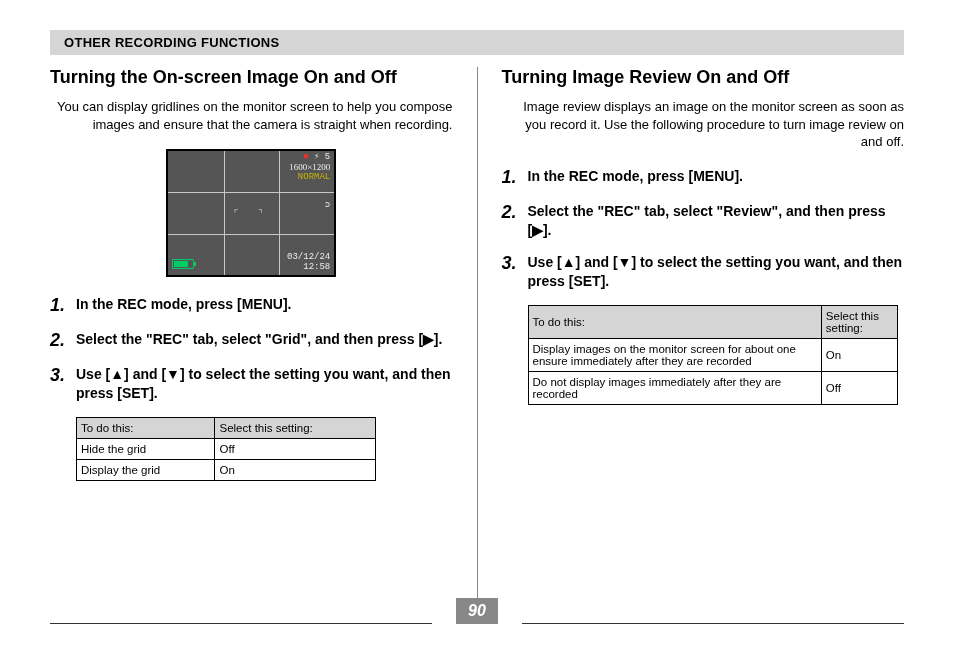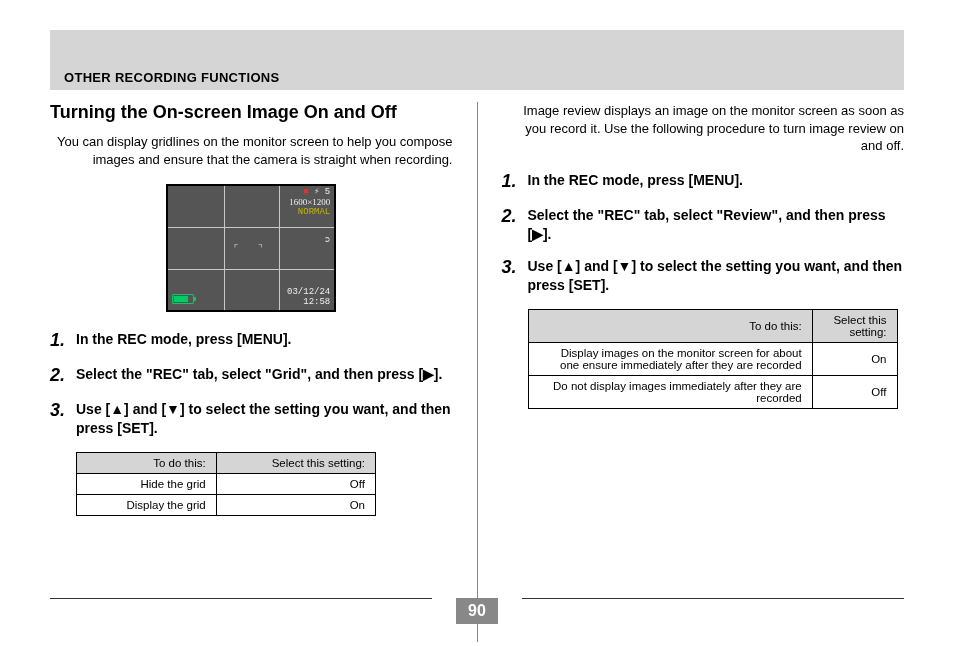--- a/index.html
+++ b/index.html
@@ -1,19 +1,19 @@
 <!DOCTYPE html>
 <html><head>
 <meta charset="utf-8">
 <style>
   * { box-sizing: border-box; margin: 0; padding: 0; }
   html, body { width: 954px; height: 646px; font-family: Arial, Helvetica, sans-serif; }
   body { padding: 30px 50px 20px 50px; position: relative; }
   .header-bar { background: #d5d5d5; padding: 5px 14px; margin-bottom: 12px; }
-  .header-title { font-size: 13px; font-weight: bold; letter-spacing: 0.3px; margin-top: 35px; }
+  .header-title { font-size: 13px; font-weight: bold; letter-spacing: 0.3px; }
 
   .columns { display: flex; gap: 20px; }
   .col { flex: 1; }
   .divider { width: 1px; background: #888; margin: 0 4px; height: 540px; }
 
   .section-heading { font-size: 18px; font-weight: bold; margin-bottom: 10px; }
   .intro { font-size: 13px; line-height: 1.35; margin-bottom: 16px; text-align: right; }
 
   .camera-preview-wrap { display: flex; justify-content: center; margin: 6px 0 18px; }
   .camera-preview {
@@ -47,26 +47,26 @@
 
   ol.steps { list-style: none; counter-reset: step; margin-left: 0; }
   ol.steps > li { counter-increment: step; display: flex; align-items: flex-start; margin-bottom: 14px; }
   ol.steps > li .num { font-weight: bold; font-style: italic; font-size: 18px; width: 26px; }
   ol.steps > li .num::after { content: "."; }
   ol.steps > li .step-text { font-size: 14px; font-weight: bold; line-height: 1.35; flex: 1; }
 
   table.settings { border-collapse: collapse; margin-left: 26px; width: 300px; }
   table.settings.wide { width: 370px; }
   table.settings th, table.settings td {
-    border: 1px solid #000; font-size: 11.5px; padding: 4px 10px; text-align: right; vertical-align: middle;
+    border: 1px solid #000; font-size: 11.5px; padding: 4px 4px; text-align: left; vertical-align: middle;
   }
   table.settings th { background: #d5d5d5; font-weight: normal; }
 
   .page-footer { position: absolute; left: 50px; right: 50px; bottom: 22px; }
-  .page-footer .bar { display: flex; align-items: flex-start; gap: 24px; }
+  .page-footer .bar { display: flex; align-items: flex-end; gap: 24px; font-style: italic; }
   .page-footer .rule { flex: 1; height: 1px; background: #333; }
   .page-number { background: #888; color: #fff; font-weight: bold; font-size: 16px; padding: 4px 12px; }
 </style>
 </head>
 <body>
 
 <div class="header-bar">
   <div class="header-title">OTHER RECORDING FUNCTIONS</div>
 </div>
 
@@ -132,20 +132,21 @@
         <td>Display the grid</td>
         <td>On</td>
       </tr>
     </tbody>
       </table>
   </div>
 
   <div class="divider"></div>
 
   <div class="col">
+    <h2 class="section-heading">Turning Image Review On and Off</h2>
     <p class="intro">Image review displays an image on the monitor screen as soon as you record it. Use the following procedure to turn image review on and off.</p>
 
     <ol class="steps">
       <li>
         <span class="num">1</span>
         <span class="step-text">In the REC mode, press [MENU].</span>
       </li>
       <li>
         <span class="num">2</span>
         <span class="step-text">Select the "REC" tab, select "Review", and then press [▶].</span>

